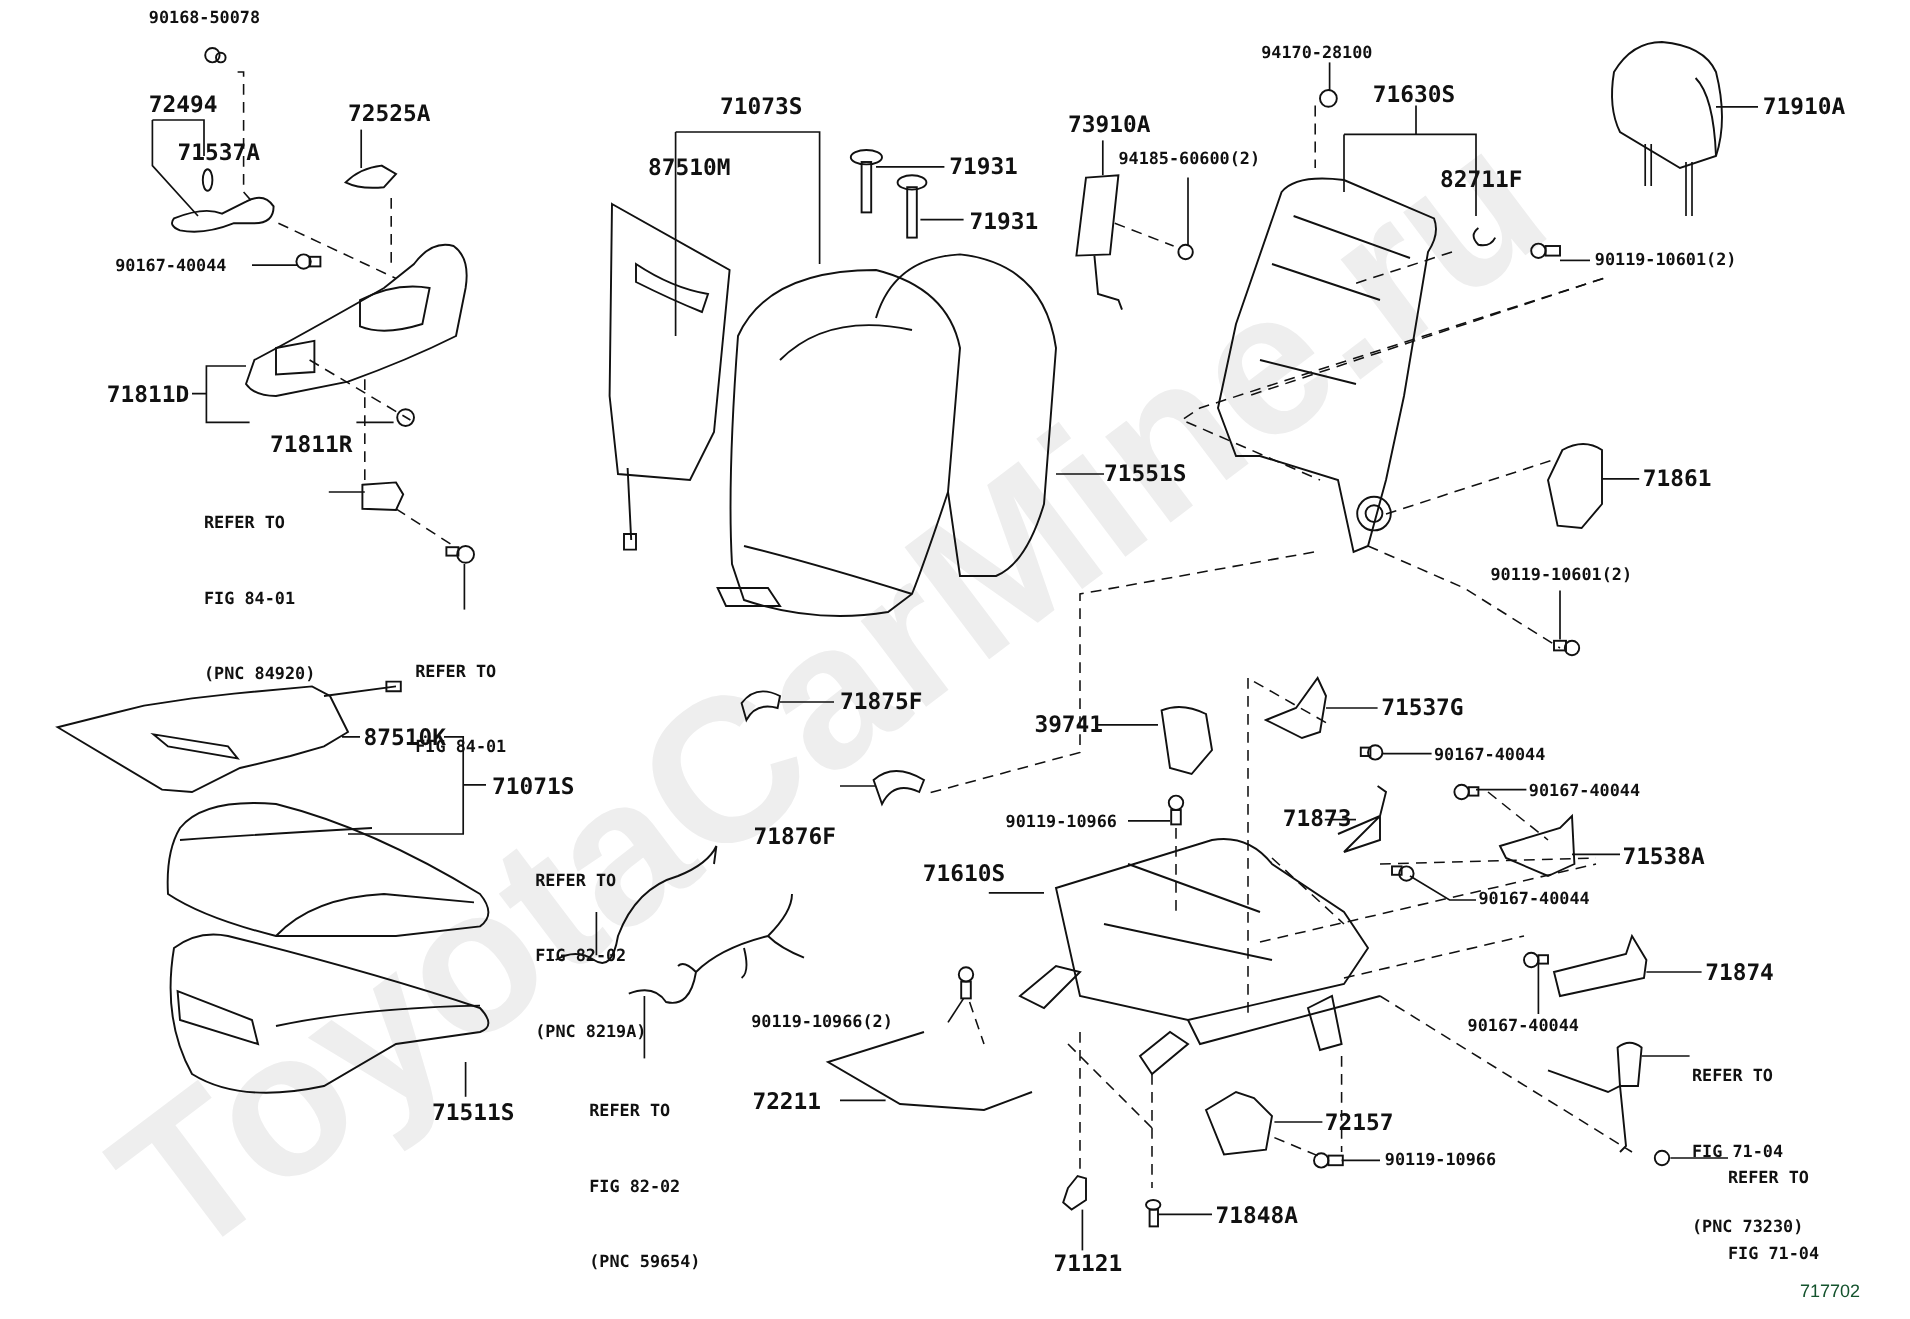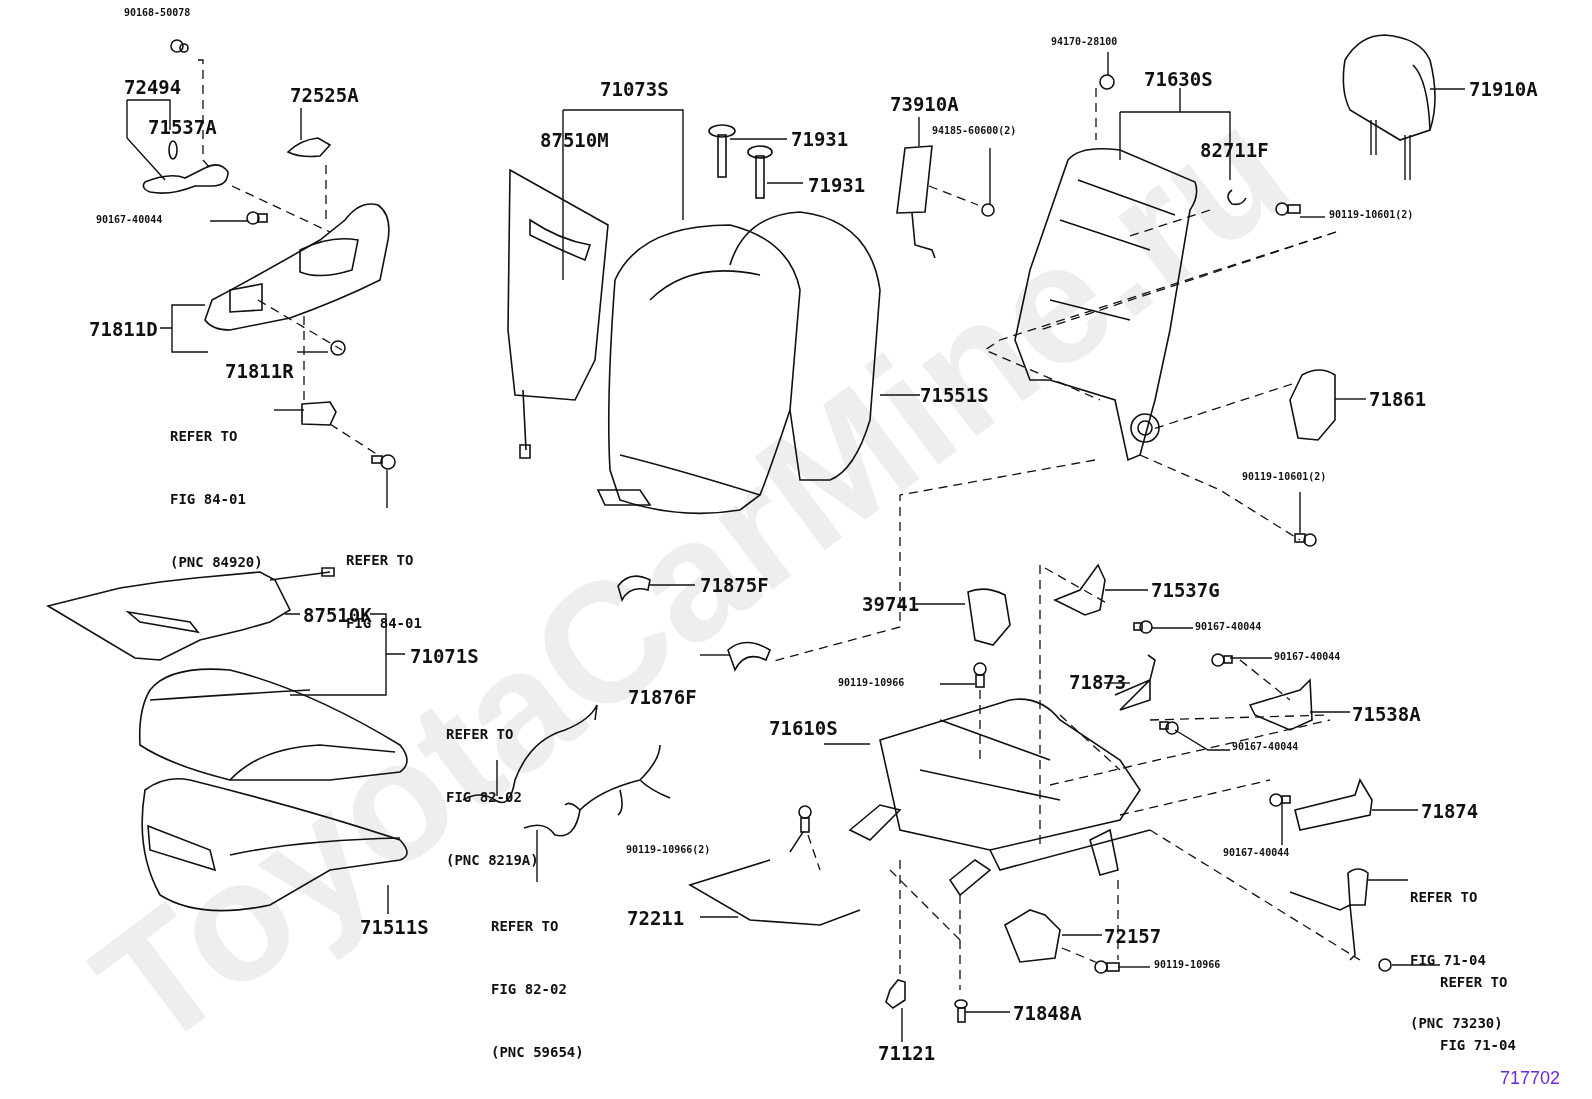--- a/index.html
+++ b/index.html
@@ -1,22 +1,22 @@
 <!DOCTYPE html>
 <html><head>
 <meta charset="utf-8">
 <style>
   html,body{margin:0;padding:0;background:#fff;}
   #stage{position:relative;width:1592px;height:1099px;overflow:hidden;background:#fff;font-family:"DejaVu Serif","Liberation Serif",serif;}
   #stage svg{position:absolute;left:0;top:0;}
   .lbl{position:absolute;font-family:"DejaVu Sans Mono","Liberation Mono",monospace;font-weight:bold;color:#111;white-space:nowrap;line-height:1;}
   .big{font-size:19px;letter-spacing:0px;}
-  .sm{font-size:10px;}
+  .sm{font-size:14px;}
   .ref{font-family:"DejaVu Sans Mono","Liberation Mono",monospace;font-size:14px;font-weight:bold;line-height:21px;white-space:pre;position:absolute;color:#111;}
-  .fig-no{position:absolute;font-family:"Liberation Sans",sans-serif;font-size:18px;color:#6d28d9;}
+  .fig-no{position:absolute;font-family:"Liberation Sans",sans-serif;font-size:15px;color:#14532d;}
   .wm{position:absolute;left:60px;top:930px;font-family:"Liberation Sans",sans-serif;font-size:170px;font-weight:bold;color:#eeeeee;transform:rotate(-37deg);transform-origin:left top;white-space:nowrap;pointer-events:none;}
   .part{fill:none;stroke:#111;stroke-width:1.6;}
   .dash{fill:none;stroke:#111;stroke-width:1.3;stroke-dasharray:9 6;}
   .lead{fill:none;stroke:#111;stroke-width:1.4;}
 </style>
 </head>
 <body>
 
 <div id="stage">
   <div class="wm">ToyotaCarMine.ru</div>

